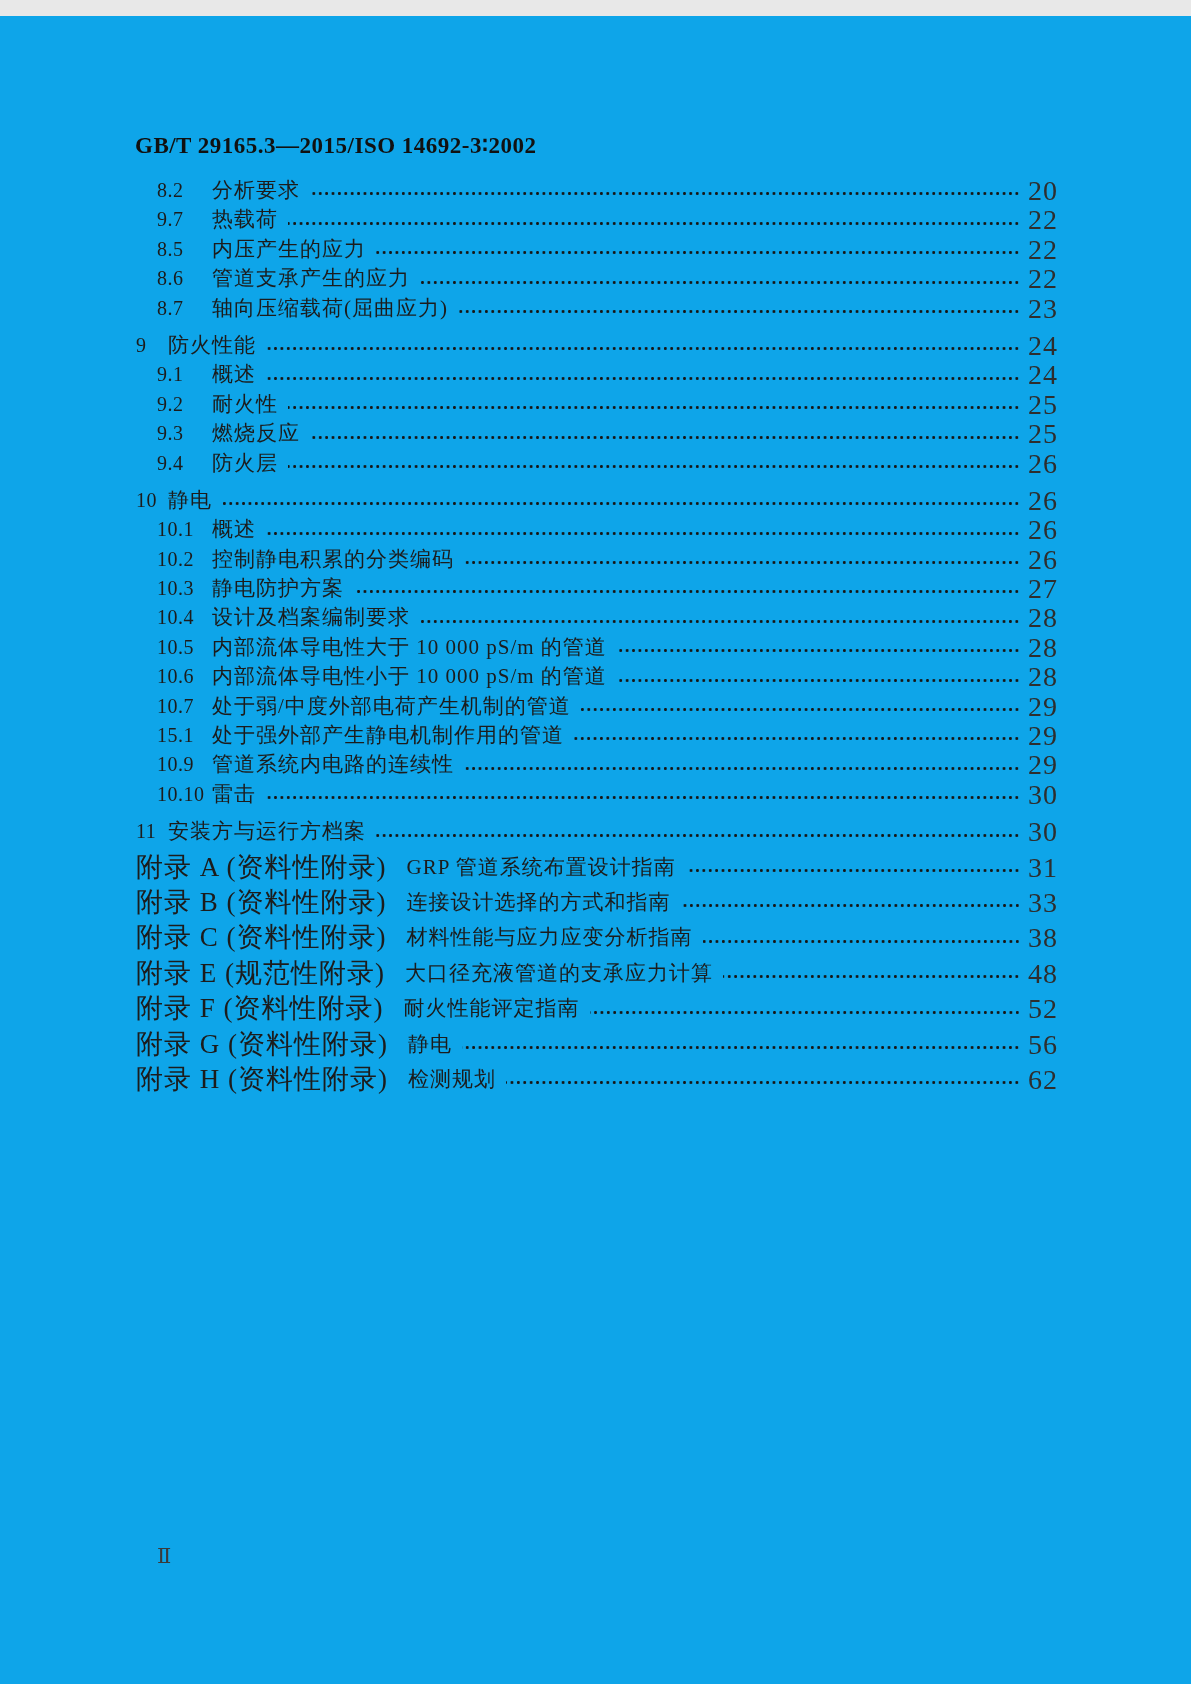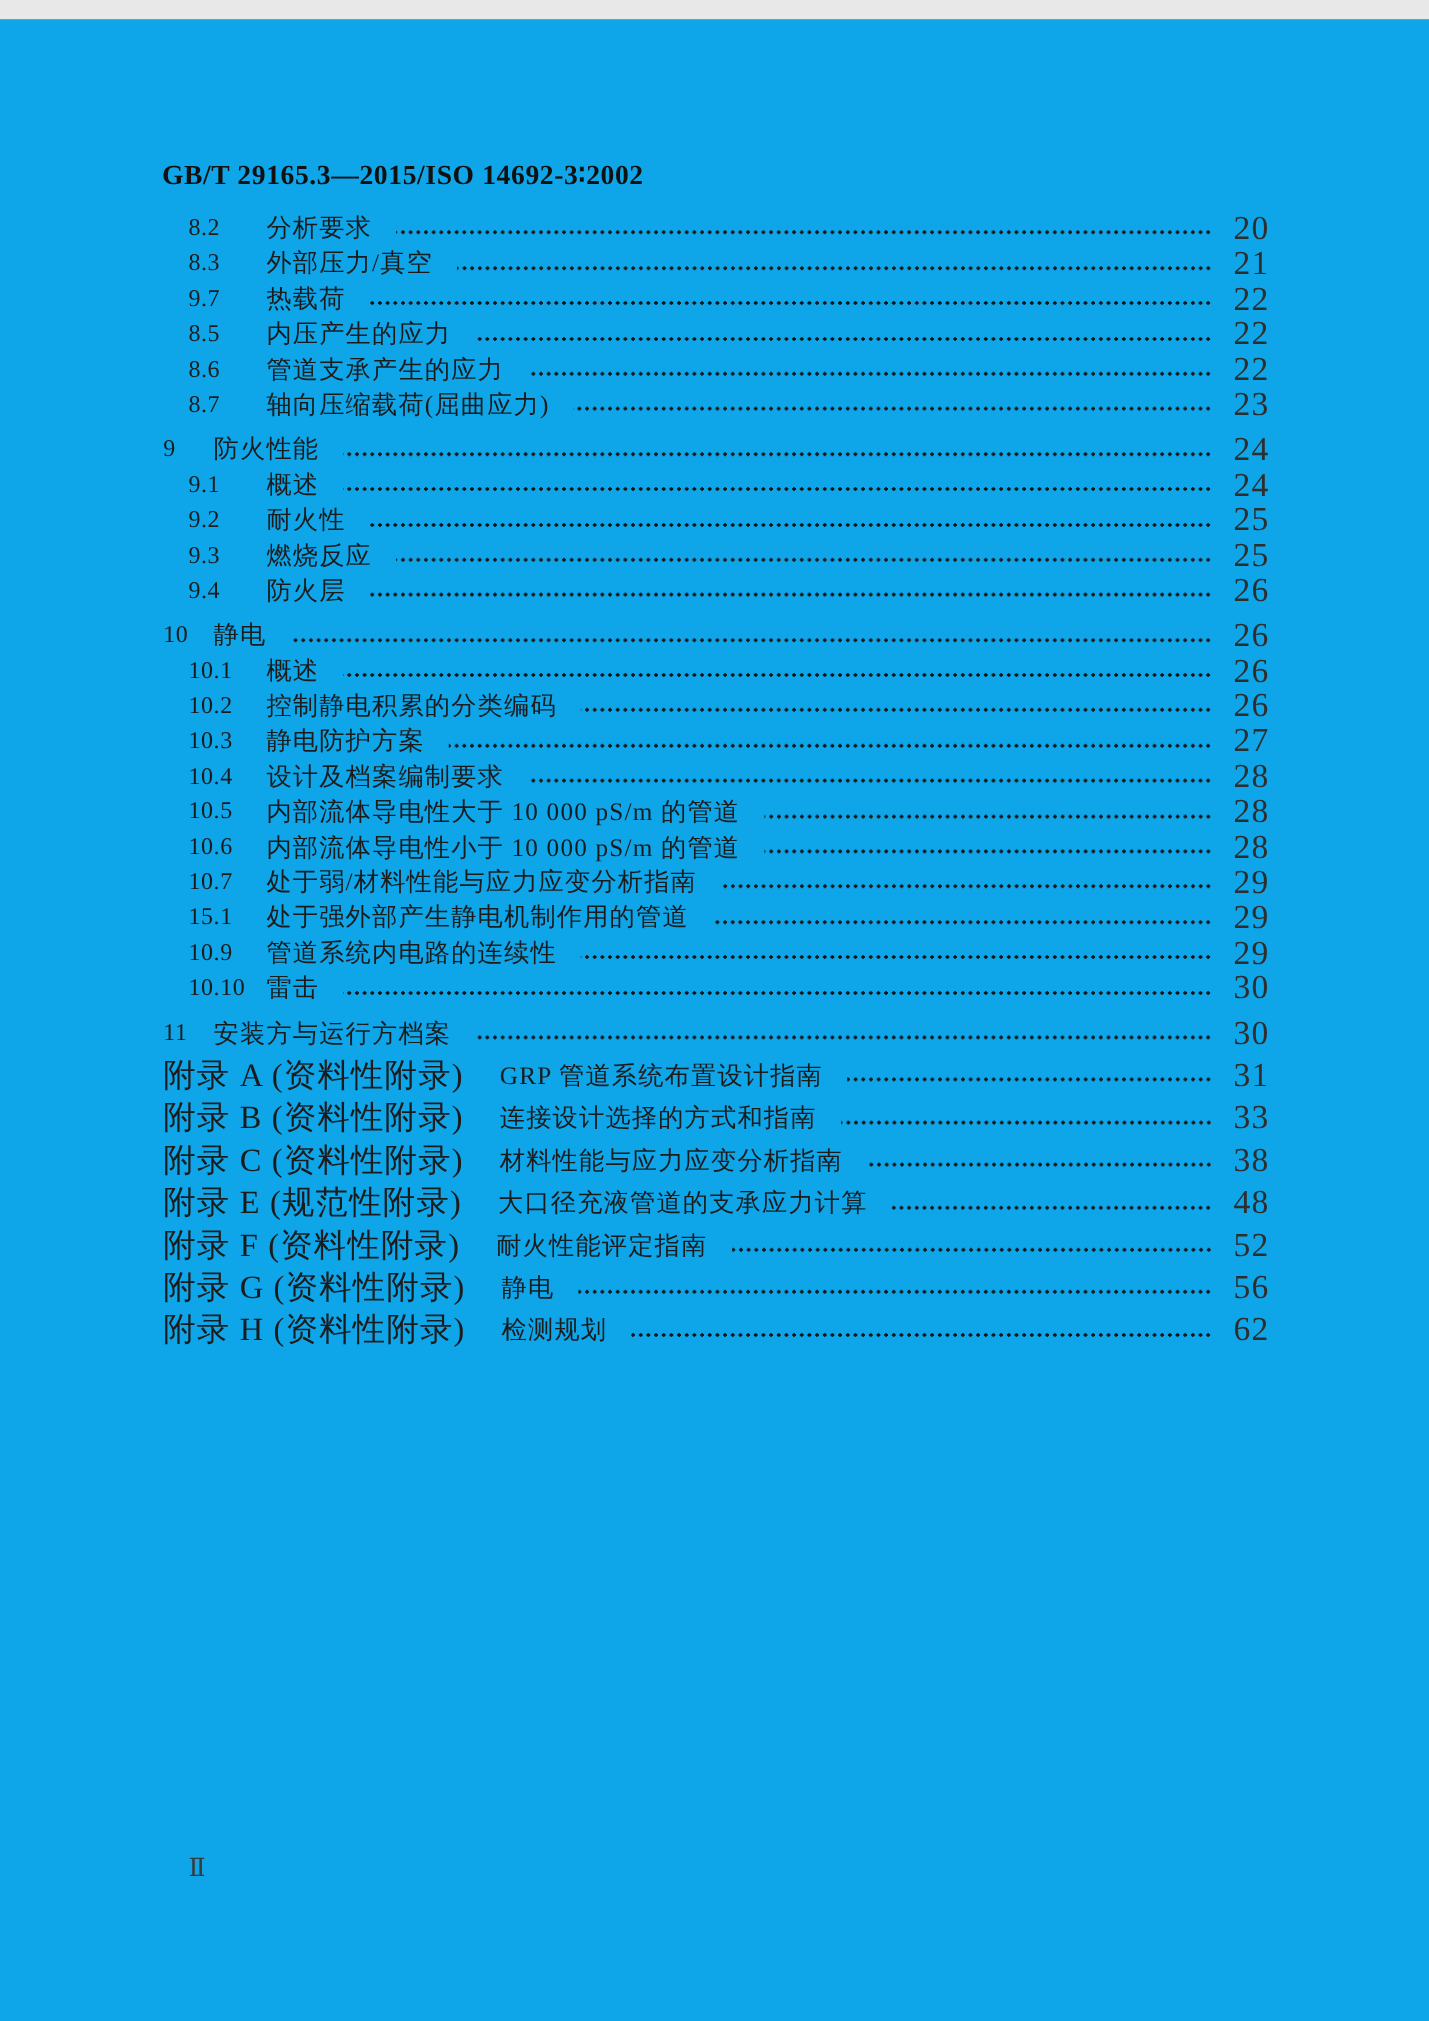--- a/index.html
+++ b/index.html
@@ -23,21 +23,20 @@
     position:absolute; left:136px; top:160px;
     width:922px;
   }
   .row {
     display:flex;
     align-items:center;
     height:29.4px;
     line-height:29.4px;
     font-size:21px;
     white-space:nowrap;
-    gap:10px;
   }
   .row.main  { margin-top:8px; }
   .row.annex { margin-top:6px; }
   .num {
     font-size:20px;
     letter-spacing:0.5px;
     flex:0 0 auto;
   }
   .row.sub  .num { margin-left:21px; min-width:49px; margin-right:6px; }
   .row.main .num { min-width:32px; }
@@ -79,26 +78,20 @@
   <div class="doc-header">GB/T 29165.3—2015/ISO 14692-3∶2002</div>
 
   <div class="toc">
       <div class="row sub">
       <span class="num">8.2</span>
       <span class="title">分析要求</span>
       <span class="leader"></span>
       <span class="pageno">20</span>
     </div>
       <div class="row sub">
-      <span class="num">8.3</span>
-      <span class="title">外部压力/真空</span>
-      <span class="leader"></span>
-      <span class="pageno">21</span>
-    </div>
-      <div class="row sub">
       <span class="num">9.7</span>
       <span class="title">热载荷</span>
       <span class="leader"></span>
       <span class="pageno">22</span>
     </div>
       <div class="row sub">
       <span class="num">8.5</span>
       <span class="title">内压产生的应力</span>
       <span class="leader"></span>
       <span class="pageno">22</span>
@@ -182,21 +175,21 @@
       <span class="pageno">28</span>
     </div>
       <div class="row sub">
       <span class="num">10.6</span>
       <span class="title">内部流体导电性小于 10 000 pS/m 的管道</span>
       <span class="leader"></span>
       <span class="pageno">28</span>
     </div>
       <div class="row sub">
       <span class="num">10.7</span>
-      <span class="title">处于弱/材料性能与应力应变分析指南</span>
+      <span class="title">处于弱/中度外部电荷产生机制的管道</span>
       <span class="leader"></span>
       <span class="pageno">29</span>
     </div>
       <div class="row sub">
       <span class="num">15.1</span>
       <span class="title">处于强外部产生静电机制作用的管道</span>
       <span class="leader"></span>
       <span class="pageno">29</span>
     </div>
       <div class="row sub">

